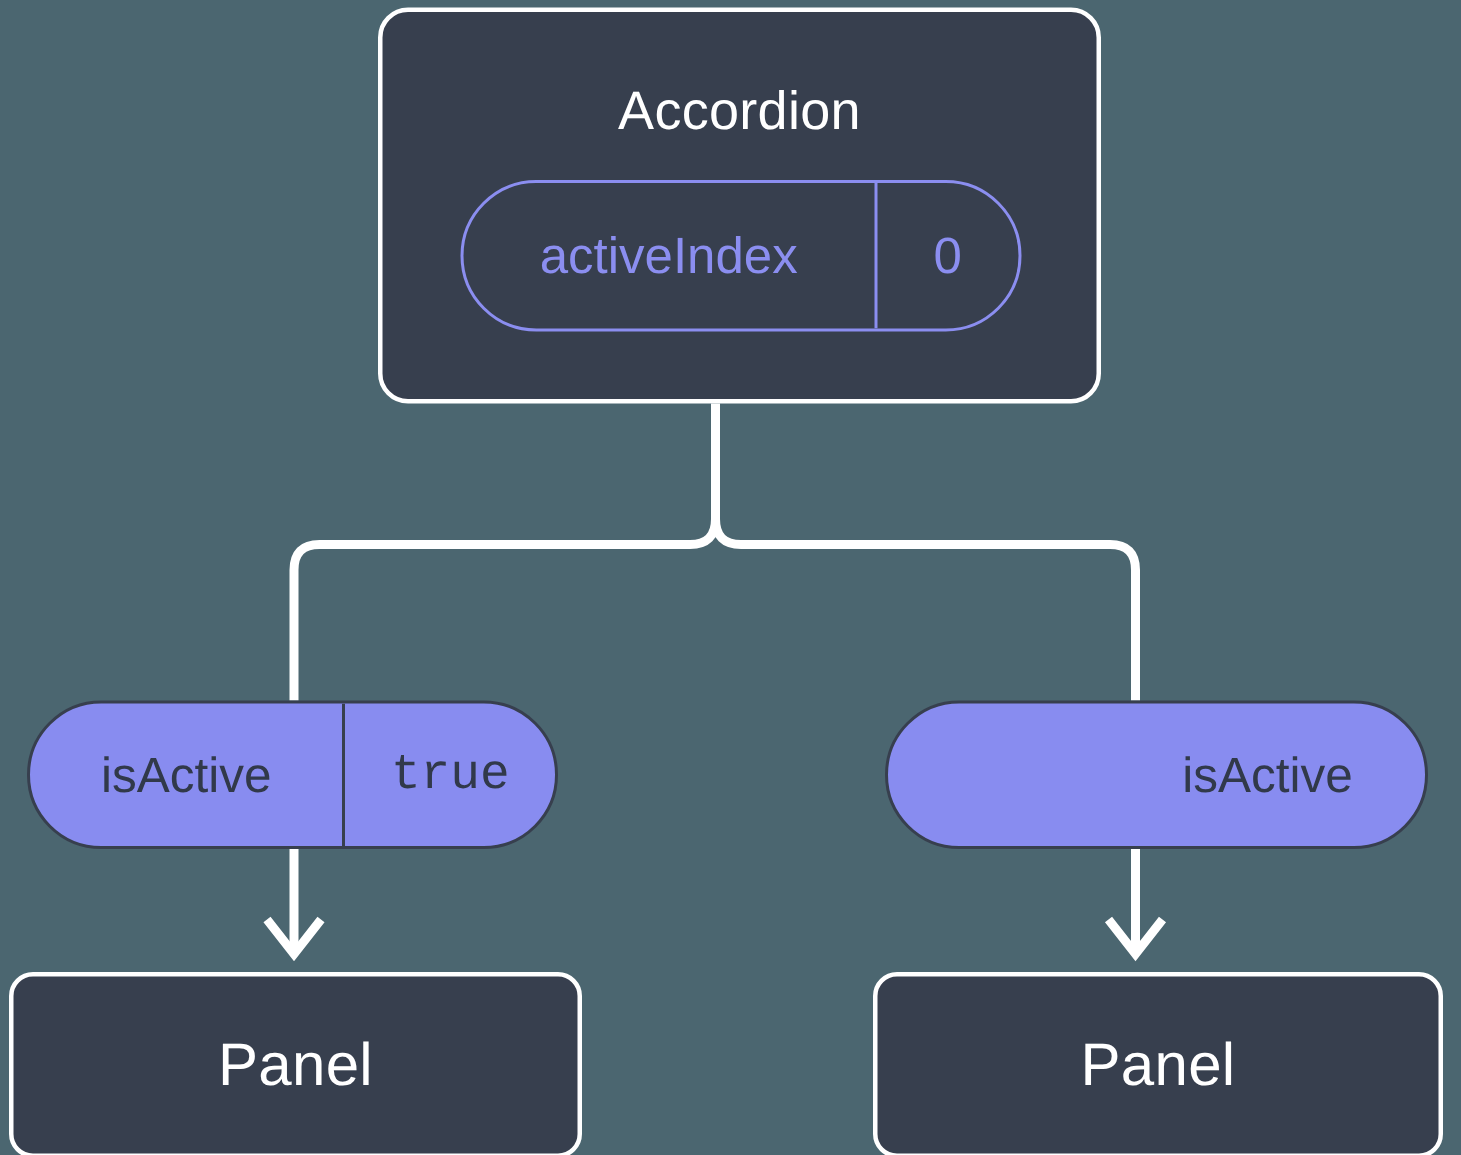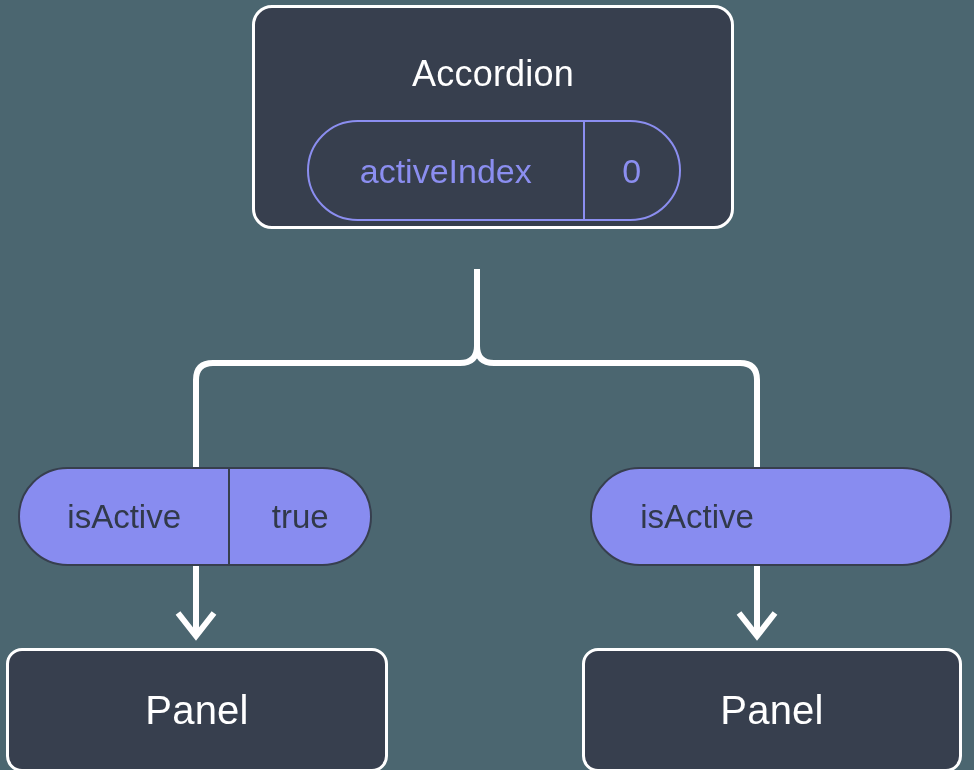--- a/index.html
+++ b/index.html
@@ -51,21 +51,21 @@
     font-weight: 500;
     letter-spacing: 0.2px;
     line-height: 1;
   }
 
   
   #accordion-node {
     left: 252px;
     top: 5px;
     width: 482px;
-    height: 224px;
+    height: 264px;
     border-radius: 20px;
     flex-direction: column;
     justify-content: flex-start;
     padding-top: 48px;
   }
   #accordion-node .node-title {
     font-size: 36px;
   }
 
   
@@ -87,20 +87,21 @@
   }
 
   
   .pill {
     position: absolute;
     box-sizing: border-box;
     display: flex;
     align-items: stretch;
     border-radius: 999px;
     overflow: hidden;
+    justify-content: flex-end;
   }
   .pill .pill-key,
   .pill .pill-val {
     display: flex;
     align-items: center;
     justify-content: center;
     line-height: 1;
     white-space: nowrap;
   }
 
@@ -141,21 +142,21 @@
     border-left: 2.5px solid #373f4e;
   }
 
   #pill-left {
     left: 18px;
     top: 467px;
     width: 354px;
     height: 99px;
   }
   #pill-left .pill-key { width: 212px; }
-  #pill-left .pill-val { width: 142px; }
+  #pill-left .pill-val { width: 142px; font-family: Liberation Mono, monospace; }
 
   #pill-right {
     left: 590px;
     top: 467px;
     width: 362px;
     height: 99px;
   }
   #pill-right .pill-key { width: 210px; }
   #pill-right .pill-val { width: 152px; }
 </style>

